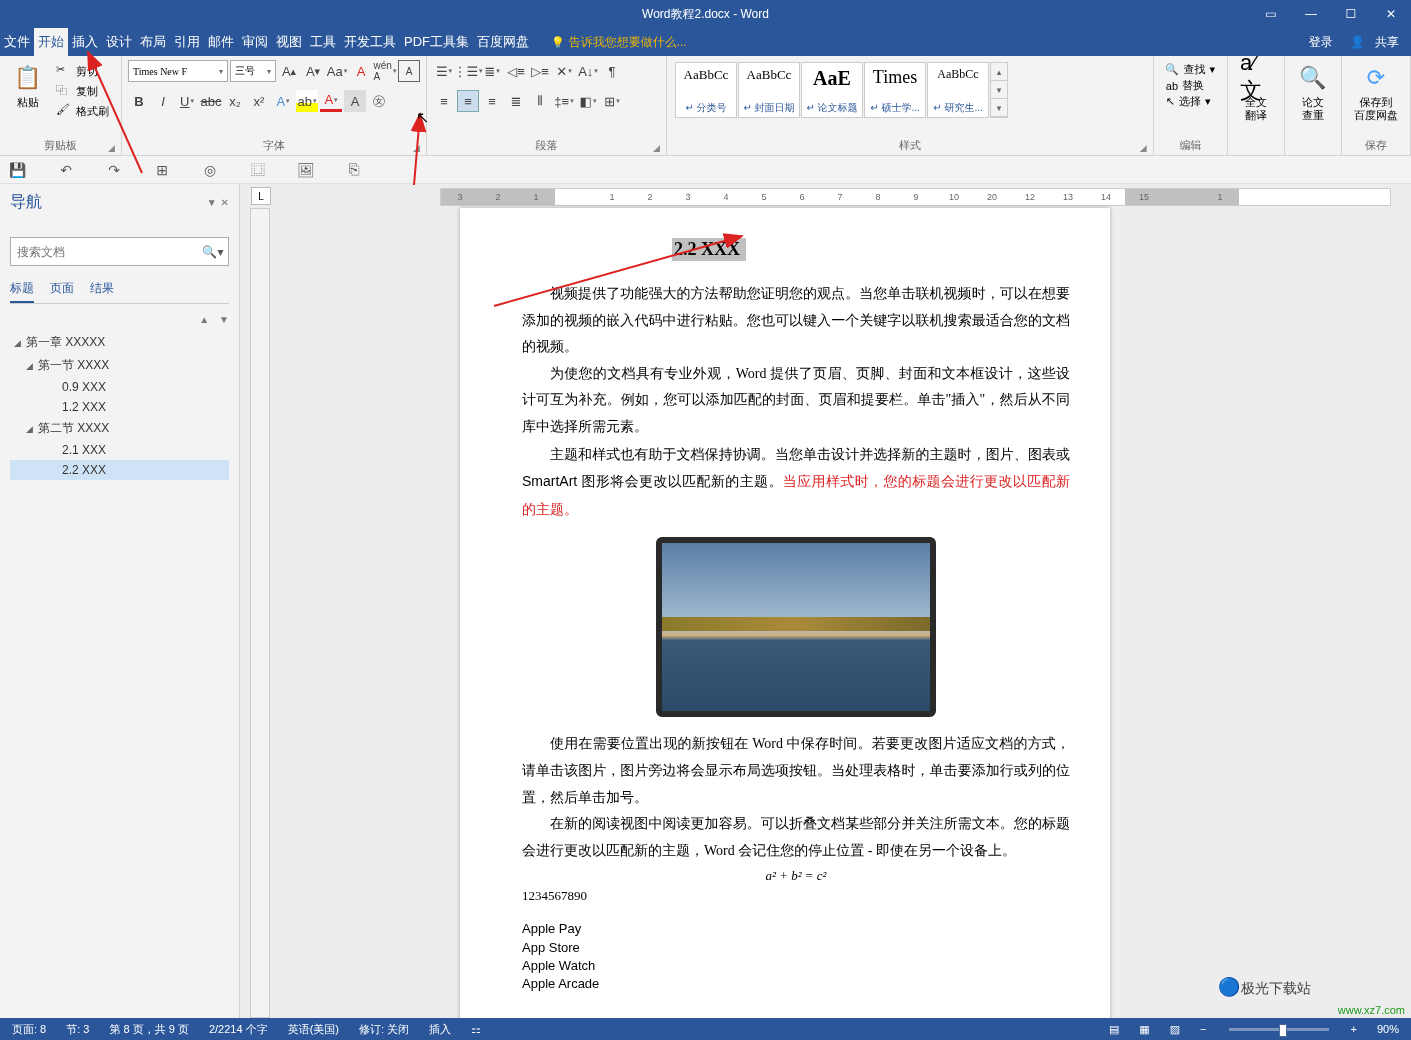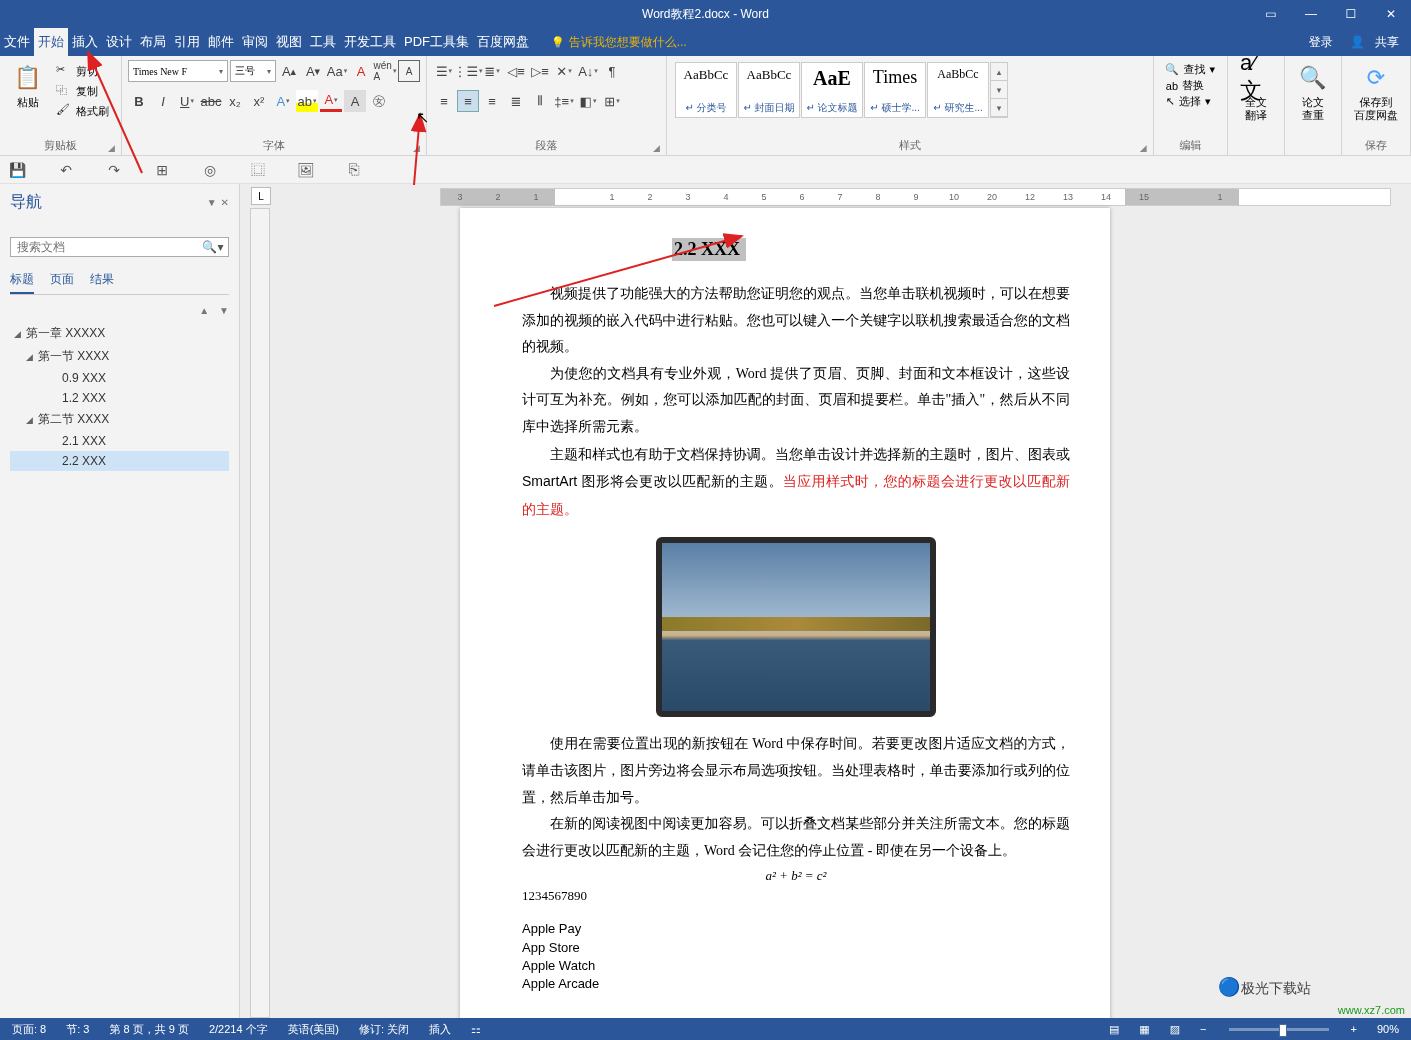--- a/index.html
+++ b/index.html
@@ -42,21 +42,21 @@
 .stylesnav { width:18px; display:flex; flex-direction:column; border:1px solid #ccc; }
 .stylesnav div { flex:1; display:flex; align-items:center; justify-content:center; font-size:9px; color:#666; border-bottom:1px solid #ccc; }
 .editcol { display:flex; flex-direction:column; gap:1px; padding:2px 4px; }
 .editcol .eitem { display:flex; align-items:center; gap:4px; font-size:11px; padding:0 2px; cursor:pointer; }
 .qat { height:28px; background:#f3f3f3; border-bottom:1px solid #e0e0e0; display:flex; align-items:center; padding:0 8px; gap:28px; }
 .qat .qbtn { width:20px; height:20px; display:flex; align-items:center; justify-content:center; color:#555; font-size:14px; cursor:pointer; }
 .workarea { display:flex; height:calc(1040px - 28px - 28px - 100px - 28px - 22px); }
 .navpane { width:240px; background:#f3f3f3; border-right:1px solid #d4d4d4; padding:8px 10px; display:flex; flex-direction:column; }
 .navpane h3 { font-size:16px; color:#2b579a; font-weight:normal; margin-bottom:24px; display:flex; align-items:center; }
 .navpane h3 .navctrl { margin-left:auto; font-size:10px; color:#777; display:flex; gap:4px; }
-.navsearch { display:flex; border:1px solid #ababab; background:#fff; height:20px; margin-bottom:10px; }
+.navsearch { display:flex; border:1px solid #ababab; background:#fff; height:29px; margin-bottom:10px; }
 .navsearch input { flex:1; border:none; outline:none; padding:0 6px; font-size:12px; color:#888; }
 .navsearch .sbtn { width:30px; display:flex; align-items:center; justify-content:center; color:#555; }
 .navtabs { display:flex; gap:16px; border-bottom:1px solid #ccc; margin-bottom:10px; }
 .navtabs .ntab { font-size:12px; color:#2b579a; padding:4px 0; cursor:pointer; }
 .navtabs .ntab.active { border-bottom:2px solid #2b579a; font-weight:500; }
 .navtoolbar { display:flex; justify-content:flex-end; gap:10px; color:#777; font-size:10px; margin-bottom:6px; }
 .navtree { font-size:12px; color:#333; }
 .navtree .node { padding:3px 0 3px 4px; display:flex; align-items:center; cursor:pointer; }
 .navtree .node .tw { width:12px; display:inline-block; font-size:9px; color:#666; }
 .navtree .ind1 { padding-left:16px; }

